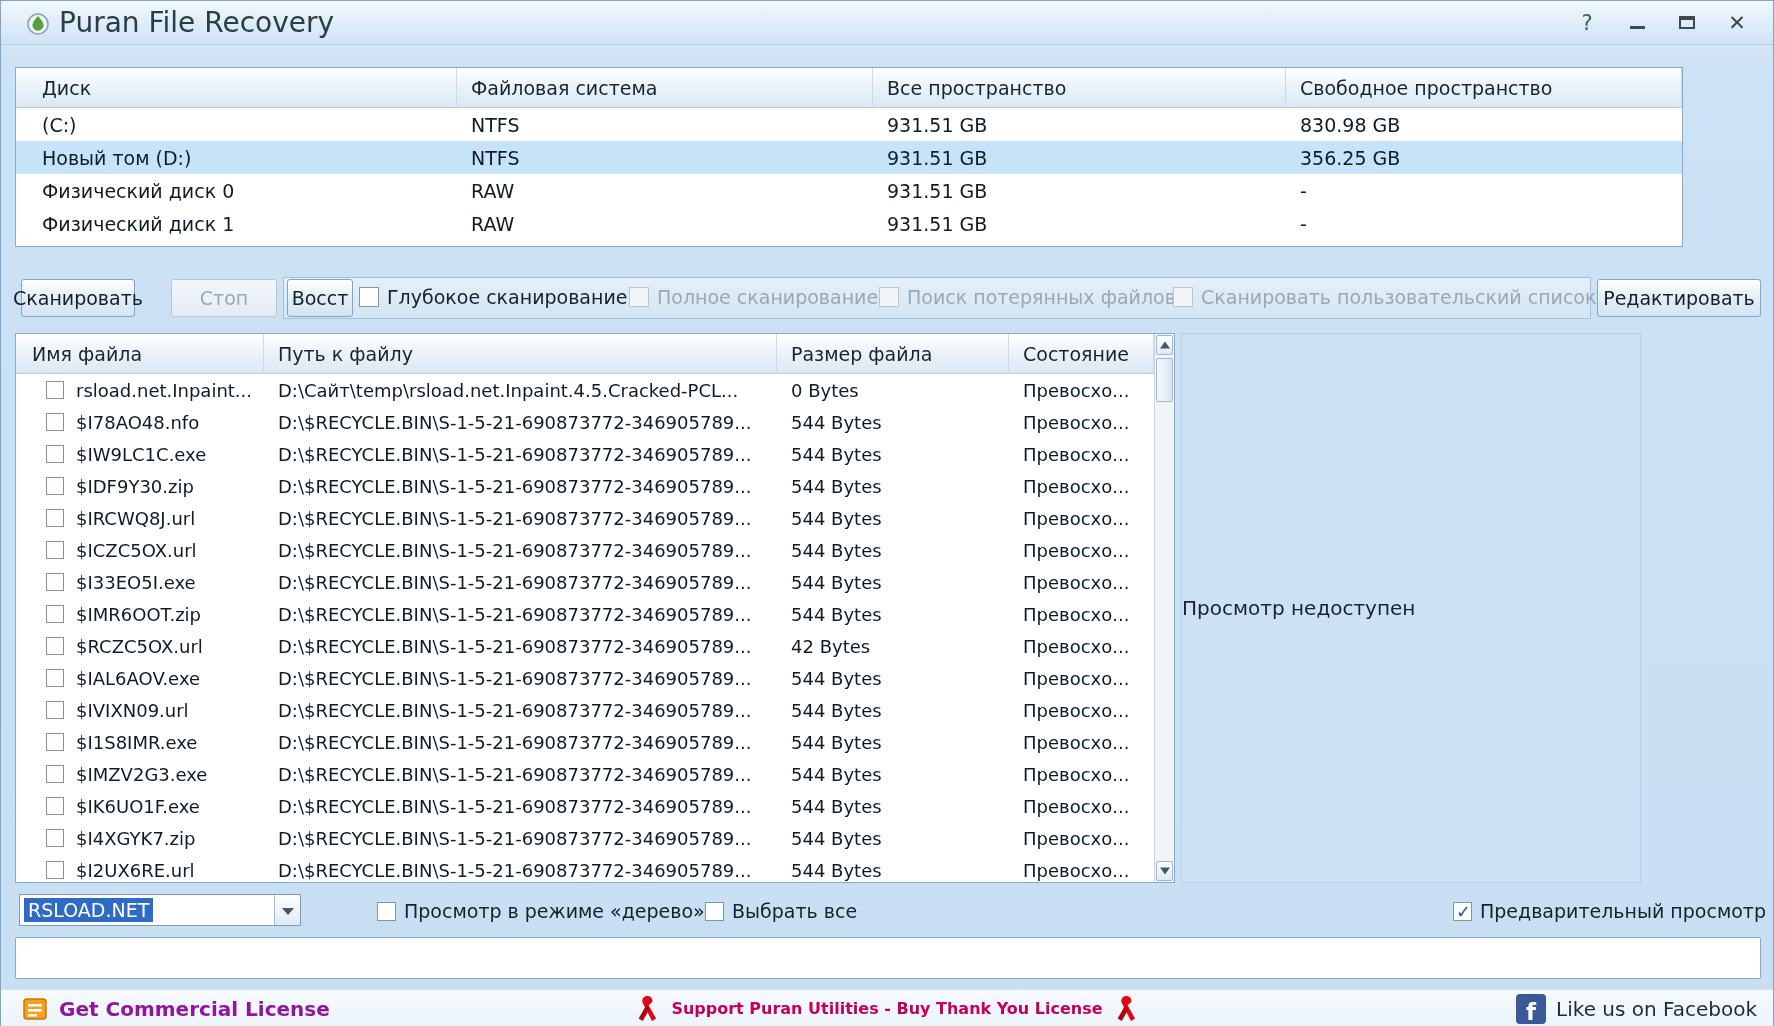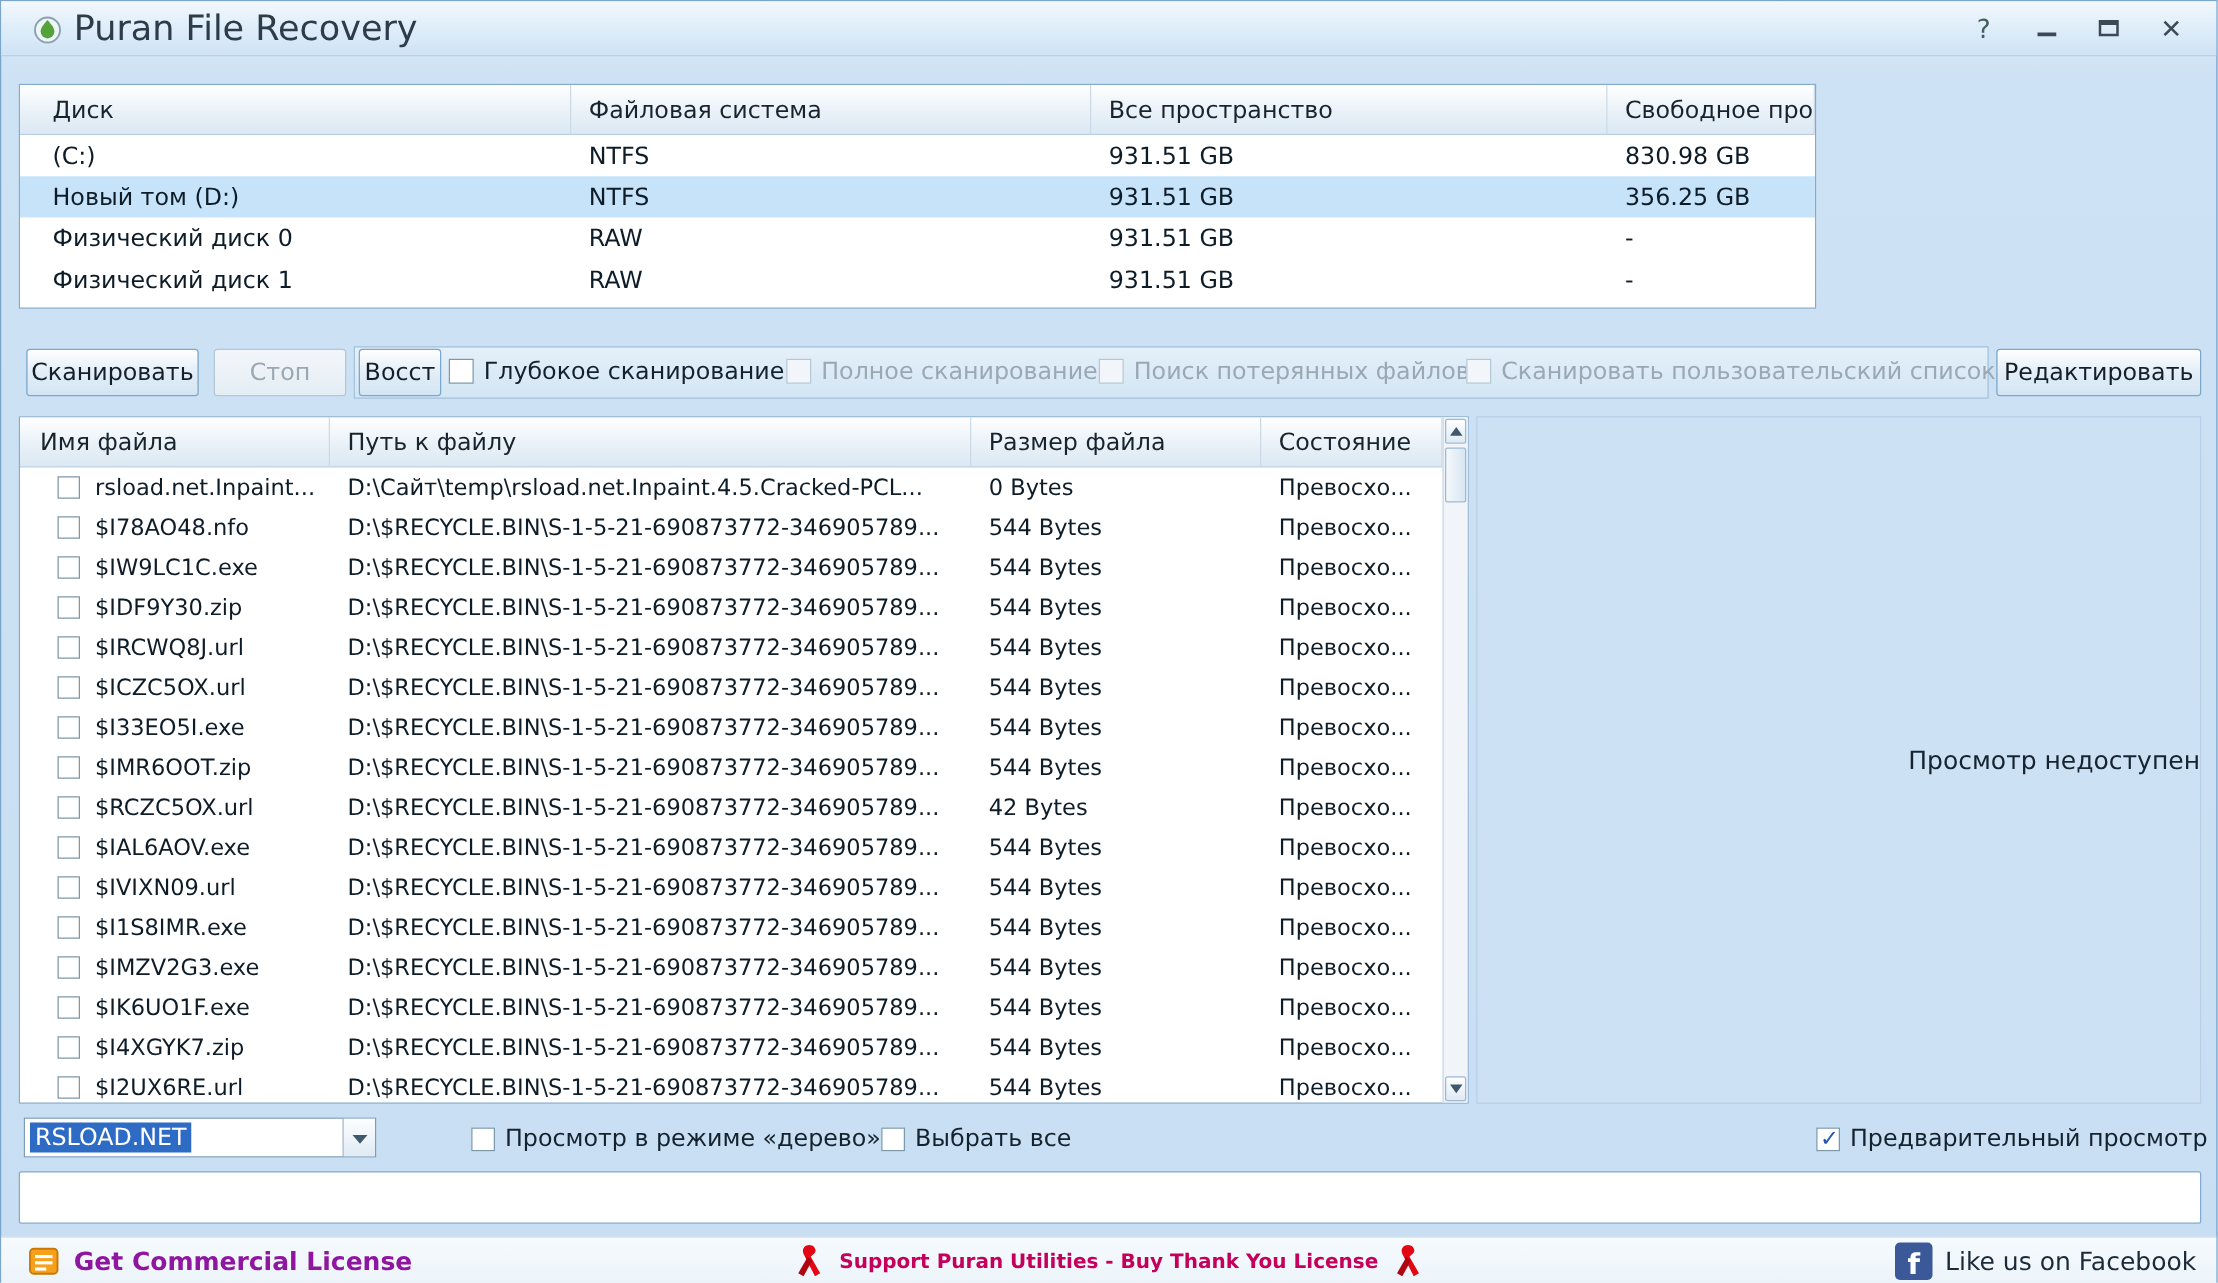--- a/index.html
+++ b/index.html
@@ -24,21 +24,21 @@
 
   
   .panel { position: absolute; background: #ffffff; border: 1px solid #84abce; }
   .grid-header { display: grid; height: 40px; align-items: stretch;
     background: linear-gradient(180deg, #ffffff 0%, #e9f1f8 55%, #dbe8f3 100%);
     border-bottom: 1px solid #b7cddf; font-size: 19px; color: #17242e; }
   .grid-header > div { border-right: 1px solid #ccdae7; display: flex; align-items: center; padding-left: 14px; white-space: nowrap; overflow: hidden; }
   .cell { white-space: nowrap; overflow: hidden; padding-left: 14px; display: flex; align-items: center; height: 100%; }
 
   
-  .disk-panel { top: 66px; left: 14px; width: 1438px; height: 180px; }
+  .disk-panel { top: 66px; left: 14px; width: 1668px; height: 180px; }
   .disk-grid { grid-template-columns: 441px 416px 413px 1fr; display: grid; }
   .disk-grid .c1 { padding-left: 26px; }
   .disk-row { height: 33px; font-size: 19px; color: #0e1c28; }
   .disk-row.selected { background: #c7e3f9; }
 
   
   .toolbar { position: absolute; top: 276px; left: 14px; width: 1746px; height: 42px; }
   .tb-group { position: absolute; left: 268px; top: 0; width: 1308px; height: 42px;
     border: 1px solid #a6c2da; background: linear-gradient(180deg, #e4f0f9, #d3e5f3); }
   .btn { position: absolute; top: 2px; height: 38px; font-size: 19px; color: #13202c;
@@ -66,22 +66,22 @@
   .sb-btn { position: absolute; left: 1px; right: 1px; height: 20px;
     background: linear-gradient(180deg, #fdfeff, #dfeaf4); border: 1px solid #9db9d2; border-radius: 2px; }
   .sb-up { top: 1px; } .sb-down { bottom: 1px; }
   .tri-up, .tri-down { position: absolute; left: 50%; top: 50%; transform: translate(-50%, -50%); width: 0; height: 0; }
   .tri-up { border-left: 5px solid transparent; border-right: 5px solid transparent; border-bottom: 7px solid #41586c; }
   .tri-down { border-left: 5px solid transparent; border-right: 5px solid transparent; border-top: 7px solid #41586c; }
   .sb-thumb { position: absolute; left: 1px; right: 1px; top: 24px; height: 44px;
     background: linear-gradient(90deg, #f4f8fb, #d7e6f2); border: 1px solid #9db9d2; border-radius: 2px; }
 
   
-  .preview-panel { position: absolute; top: 332px; left: 1180px; width: 580px; height: 550px;
-    background: #cde1f5; border: 1px solid #b6d0e8; display: flex; align-items: center; justify-content: flex-end; }
+  .preview-panel { position: absolute; top: 332px; left: 1180px; width: 460px; height: 550px;
+    background: #cde1f5; border: 1px solid #b6d0e8; display: flex; align-items: center; justify-content: flex-start; }
   .preview-msg { font-size: 20px; color: #152430; }
 
   
   .filter-row { position: absolute; top: 892px; left: 14px; width: 1746px; height: 36px; }
   .combo { position: absolute; left: 4px; top: 1px; width: 282px; height: 32px; display: flex;
     border: 1px solid #7c9cba; background: #fff; }
   .combo-input { flex: 1; display: flex; align-items: center; padding-left: 4px; overflow: hidden; }
   .sel-text { background: #2e6bc4; color: #fff; font-size: 19px; padding: 1px 4px; }
   .combo-arrow { width: 26px; border-left: 1px solid #9db9d2;
     background: linear-gradient(180deg, #fdfeff, #dfeaf4); position: relative; }
@@ -165,21 +165,21 @@
     <div class="cell c1">Физический диск 1</div>
     <div class="cell">RAW</div>
     <div class="cell">931.51 GB</div>
     <div class="cell">-</div>
   </div>
 </div>
   </div>
 
   <div class="toolbar">
     <div class="tb-group"></div>
-    <div class="btn" style="left:6px; width:138px;">Сканировать</div>
+    <div class="btn" style="left:6px; width:114px;">Сканировать</div>
     <div class="btn disabled" style="left:156px; width:106px;">Стоп</div>
     <div class="btn" style="left:272px; width:66px;">Восст</div>
     <div class="cb-item" style="left:344px;">
       <span class="cb"></span>
       <span>Глубокое сканирование</span>
     </div>
     <div class="cb-item disabled" style="left:614px;">
       <span class="cb"></span>
       <span>Полное сканирование</span>
     </div>

